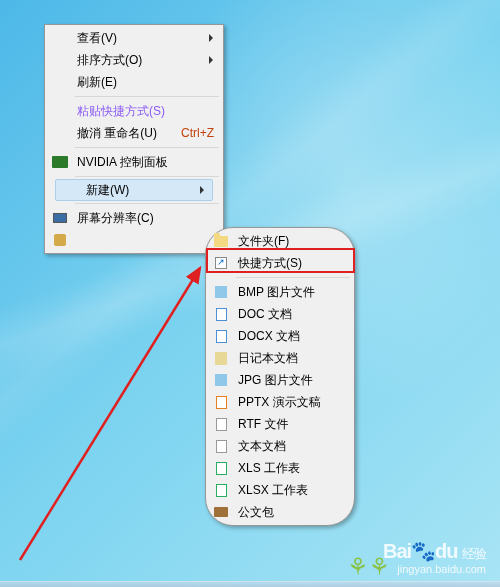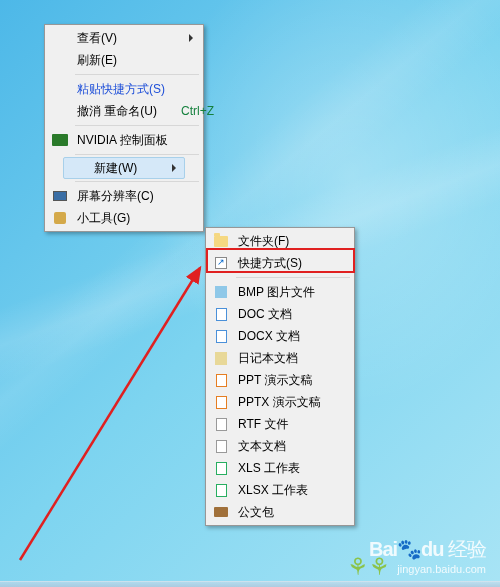--- a/index.html
+++ b/index.html
@@ -22,59 +22,60 @@
     .context-menu {
       position: absolute;
       background: #f0f0f0;
       border: 1px solid #979797;
       box-shadow: 2px 2px 4px rgba(0,0,0,0.3);
       padding: 2px;
     }
     .main-menu {
       top: 24px;
       left: 44px;
-      width: 160px;
+      width: 180px;
     }
     .sub-menu {
       top: 227px;
       left: 205px;
       width: 150px;
+      border-radius: 28px;
     }
     .menu-item {
       display: flex;
       align-items: center;
       height: 22px;
       padding: 0 8px 0 2px;
       cursor: default;
       position: relative;
     }
     .menu-item.highlighted {
       background: #d5e8f8;
       border: 1px solid #a8d0ea;
       border-radius: 2px;
-      margin: -1px 16px;
+      margin: -1px 8px;
     }
     .menu-item.disabled {
-      color: #1d4ed8;
+      color: #8b5cf6;
     }
     .menu-icon {
       width: 22px;
       height: 20px;
       display: flex;
       align-items: center;
       justify-content: center;
       flex-shrink: 0;
     }
     .menu-label {
       flex: 1;
       padding-left: 6px;
       white-space: nowrap;
     }
     .menu-shortcut {
-      color: #15803d;
+      color: #c2410c;
       padding-left: 24px;
     }
     .menu-arrow {
       width: 0; height: 0;
       border-top: 4px solid transparent;
       border-bottom: 4px solid transparent;
       border-left: 4px solid #333;
       margin-left: auto;
     }
     .menu-separator {
@@ -104,21 +105,21 @@
       color: rgba(255,255,255,0.85);
       font-size: 11px;
       text-align: right;
     }
     .watermark-logo {
       font-size: 20px;
       font-weight: bold;
       letter-spacing: -1px;
     }
     .watermark-logo .cn {
-      font-size: 20px;
+      font-size: 13px;
       font-weight: normal;
     }
     .taskbar {
       position: absolute;
       bottom: 0; left: 0; right: 0;
       height: 6px;
       background: linear-gradient(180deg, rgba(200,220,235,0.6) 0%, rgba(180,200,220,0.8) 100%);
       border-top: 1px solid rgba(255,255,255,0.4);
     }
     .grass {
@@ -151,20 +152,25 @@
 <div class="light-rays"></div>
 
 <div class="context-menu main-menu">
   <div class="menu-item">
     <span class="menu-icon"></span>
     <span class="menu-label">查看(V)</span>
     <span class="menu-arrow"></span>
   </div>
   <div class="menu-item">
     <span class="menu-icon"></span>
+    <span class="menu-label">排序方式(O)</span>
+    <span class="menu-arrow"></span>
+  </div>
+  <div class="menu-item">
+    <span class="menu-icon"></span>
     <span class="menu-label">刷新(E)</span>
   </div>
   <div class="menu-separator"></div>
   <div class="menu-item disabled">
     <span class="menu-icon"></span>
     <span class="menu-label">粘贴快捷方式(S)</span>
   </div>
   <div class="menu-item">
     <span class="menu-icon"></span>
     <span class="menu-label">撤消 重命名(U)</span>
@@ -187,21 +193,20 @@
   <div class="menu-item">
     <span class="menu-icon">
         <span class="ic-screen"></span>
       </span>
     <span class="menu-label">屏幕分辨率(C)</span>
   </div>
   <div class="menu-item">
     <span class="menu-icon">
         <span class="ic-gadget"></span>
       </span>
-    <span class="menu-label">小工具(G)</span>
   </div>
 </div>
 
 <div class="context-menu sub-menu">
   <div class="menu-item">
     <span class="menu-icon">
         <span class="ic-folder"></span>
       </span>
     <span class="menu-label">文件夹(F)</span>
   </div>
@@ -231,23 +236,23 @@
     <span class="menu-label">DOCX 文档</span>
   </div>
   <div class="menu-item">
     <span class="menu-icon">
         <span class="ic-diary"></span>
       </span>
     <span class="menu-label">日记本文档</span>
   </div>
   <div class="menu-item">
     <span class="menu-icon">
-        <span class="ic-doc orange"></span>
-      </span>
-    <span class="menu-label">PPT 演示文稿</span>
+        <span class="ic-bmp"></span>
+      </span>
+    <span class="menu-label">JPG 图片文件</span>
   </div>
   <div class="menu-item">
     <span class="menu-icon">
         <span class="ic-doc orange"></span>
       </span>
     <span class="menu-label">PPTX 演示文稿</span>
   </div>
   <div class="menu-item">
     <span class="menu-icon">
         <span class="ic-doc"></span>

